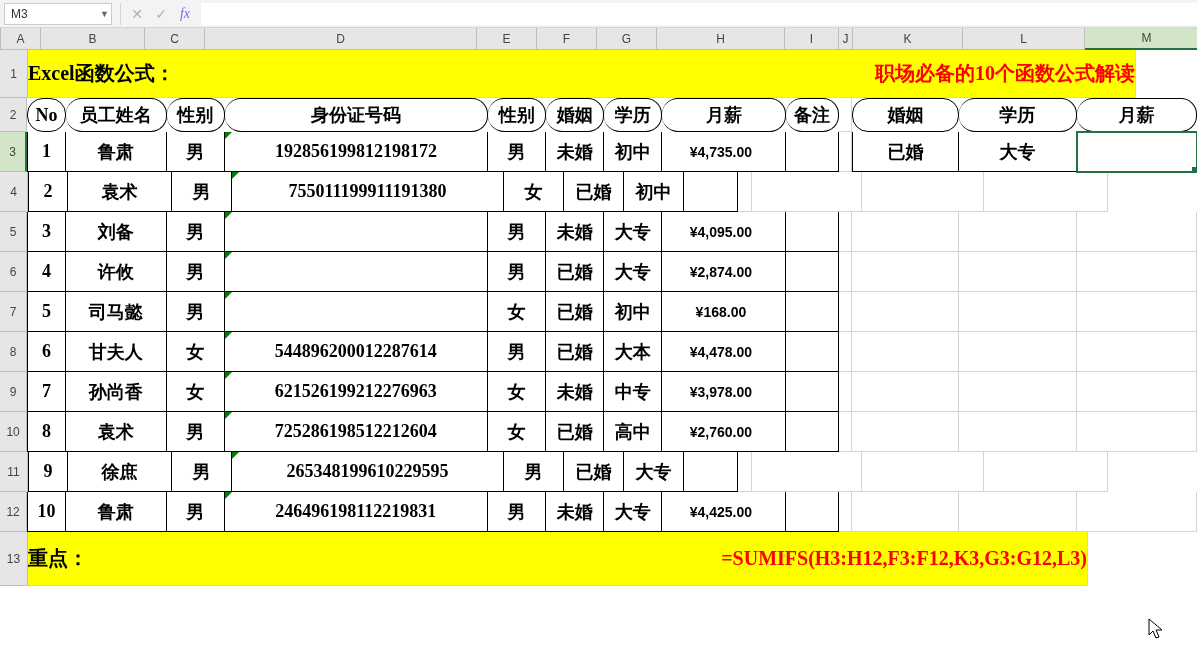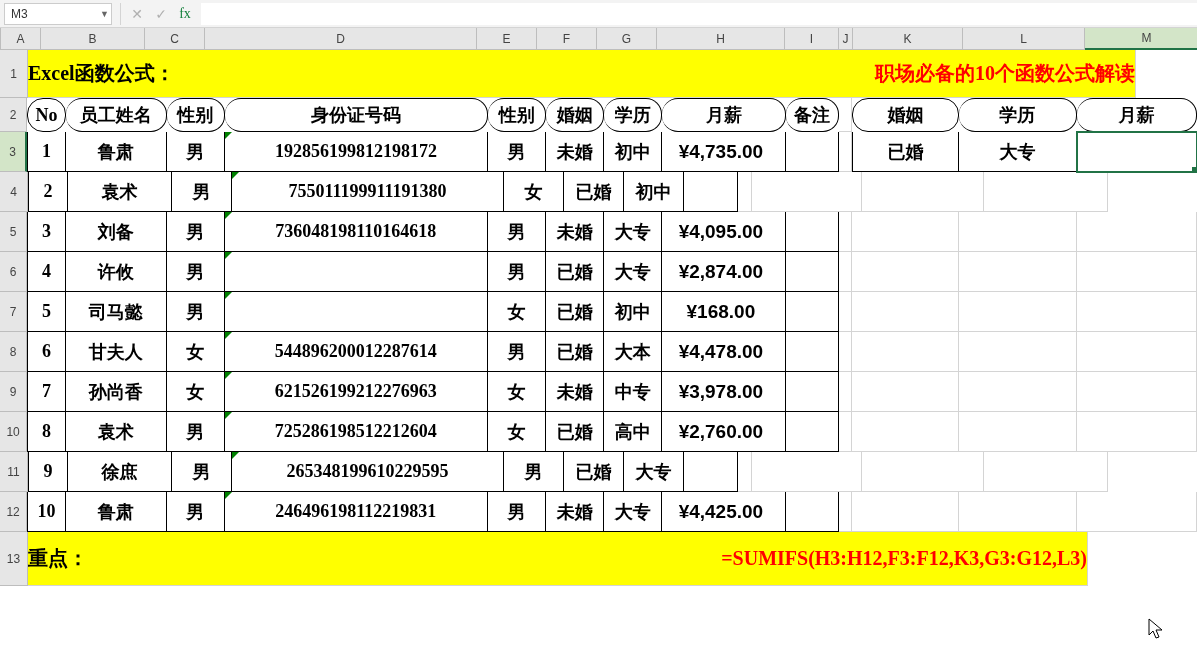--- a/index.html
+++ b/index.html
@@ -51,21 +51,21 @@
     width: 24px;
     height: 22px;
     display: flex;
     align-items: center;
     justify-content: center;
     color: #a0a0a0;
     font-size: 14px;
   }
   .fb-btn.cancel { color: #b0b0b0; }
   .fb-btn.confirm { color: #b0b0b0; }
-  .fb-btn.fx { font-family: Georgia, serif; font-size: 14px; color: #15803d; }
+  .fb-btn.fx { font-style: italic; font-family: Georgia, serif; font-size: 14px; color: #8b5cf6; }
   .formula-input {
     flex: 1;
     height: 22px;
     background: #ffffff;
     border: none;
     outline: none;
     padding: 0 6px;
     font-size: 13px;
     margin-left: 4px;
   }
@@ -175,21 +175,21 @@
     border-right: 1.5px solid #000;
     border-bottom: 1.5px solid #000;
     justify-content: center;
     font-family: SimSun, "宋体", serif;
     font-size: 18px;
     font-weight: bold;
     color: #000;
   }
   .tbl.left-edge { border-left: 1.5px solid #000; }
   .tbl.top-edge { border-top: 1.5px solid #000; border-radius: 16px; }
-  .tbl.money { padding-right: 6px; font-family: Arial, sans-serif; font-size: 19px; }
+  .tbl.money { padding-right: 6px; font-family: Arial, sans-serif; font-size: 14px; }
   
   .text-green-mark {
     position: absolute;
     left: 0; top: 0;
     width: 0; height: 0;
     border-style: solid;
     border-width: 7px 7px 0 0;
     border-color: #008000 transparent transparent transparent;
   }
   
@@ -382,21 +382,20 @@
           <span>3</span>
         </div>
         <div class="cell tbl wB h-data">
           <span>刘备</span>
         </div>
         <div class="cell tbl wC h-data">
           <span>男</span>
         </div>
         <div class="cell tbl wD h-data">
           <div class="text-green-mark"></div>
-          <span>736048198110164618</span>
         </div>
         <div class="cell tbl wE h-data">
           <span>男</span>
         </div>
         <div class="cell tbl wF h-data">
           <span>未婚</span>
         </div>
         <div class="cell tbl wG h-data">
           <span>大专</span>
         </div>

